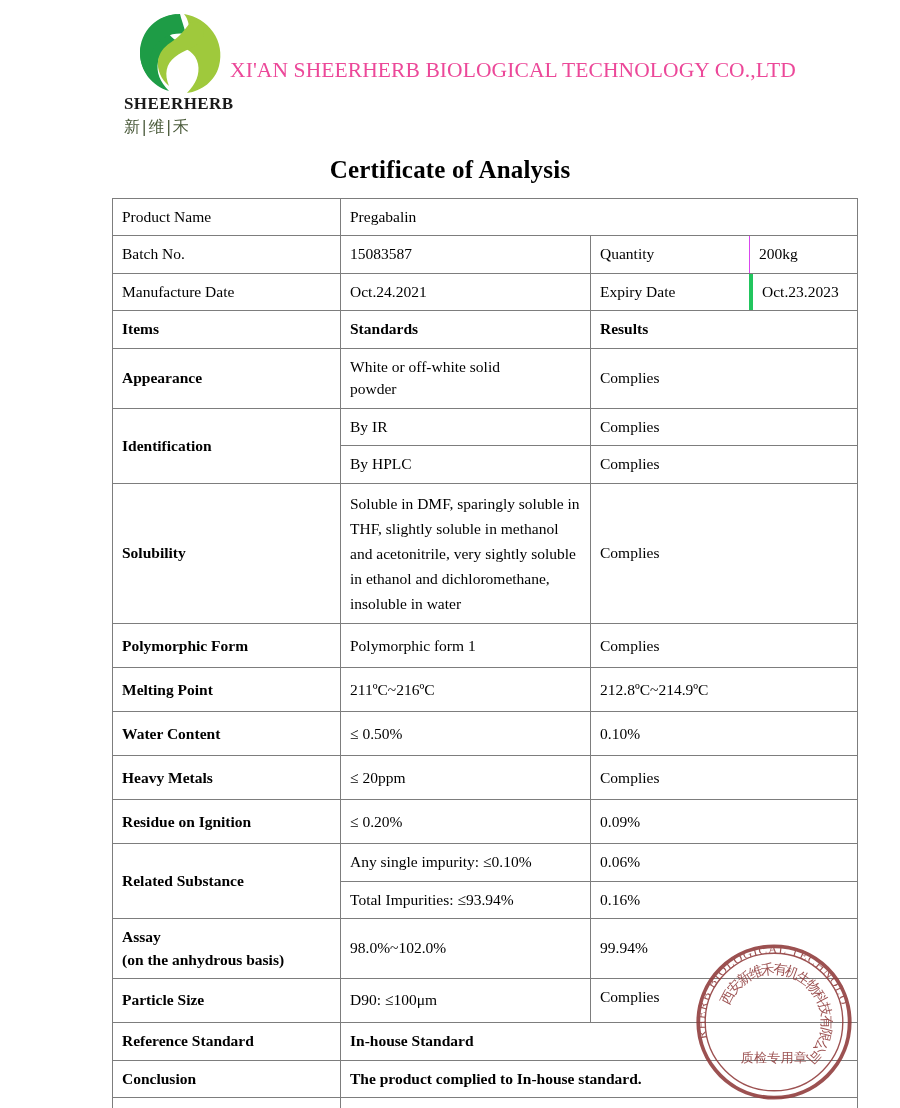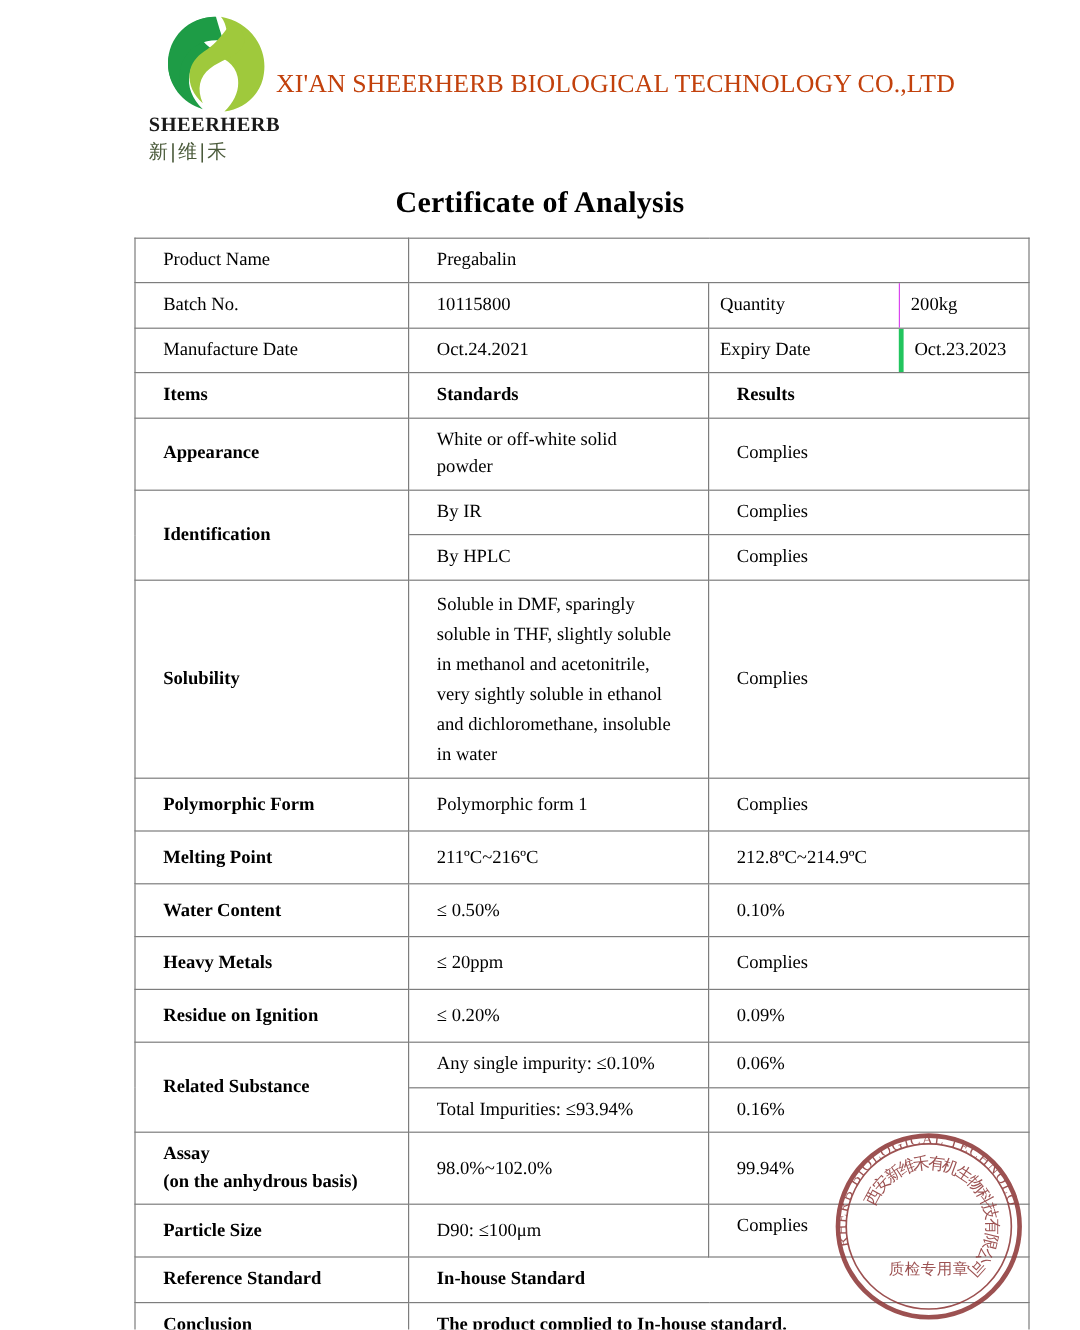--- a/index.html
+++ b/index.html
@@ -52,21 +52,21 @@
     color: #4a5a3a;
     letter-spacing: 1.5px;
     margin-top: 3px;
   }
   .company-name {
     position: absolute;
     left: 230px;
     top: 58px;
     font-size: 21.5px;
     letter-spacing: 0.1px;
-    color: #c2410c;
+    color: #ec4899;
     white-space: nowrap;
   }
 
   
   .doc-title {
     text-align: center;
     font-size: 25px;
     font-weight: bold;
     margin: 16px 0 14px 0;
     letter-spacing: 0.2px;
@@ -77,21 +77,21 @@
     padding: 0 44px 0 112px;
   }
   table.coa {
     width: 745px;
     border-collapse: collapse;
     table-layout: fixed;
     font-size: 15.5px;
   }
   table.coa td {
     border: 1px solid #7d7d7d;
-    padding: 7px 23px;
+    padding: 7px 9px;
     vertical-align: middle;
     line-height: 1.45;
   }
   .c1 { width: 228px; }
   .c2 { width: 250px; }
   .c3 { width: 267px; }
   .b  { font-weight: bold; }
   .tall { height: 44px; }
   .sub { display: block; }
 
@@ -140,21 +140,21 @@
   </colgroup>
   <tbody>
 
     <tr>
       <td>Product Name</td>
       <td colspan="2">Pregabalin</td>
     </tr>
 
     <tr>
       <td>Batch No.</td>
-      <td>10115800</td>
+      <td>15083587</td>
       <td style="padding:0">
         <table style="width:100%;border-collapse:collapse;table-layout:fixed">
           <tbody>
                 <tr>
             <td style="border:none;border-right:1px solid #d946ef;width:140px;padding:7px 9px">Quantity</td>
             <td style="border:none;padding:7px 9px">200kg</td>
           </tr>
         </tbody>
             </table>
       </td>

